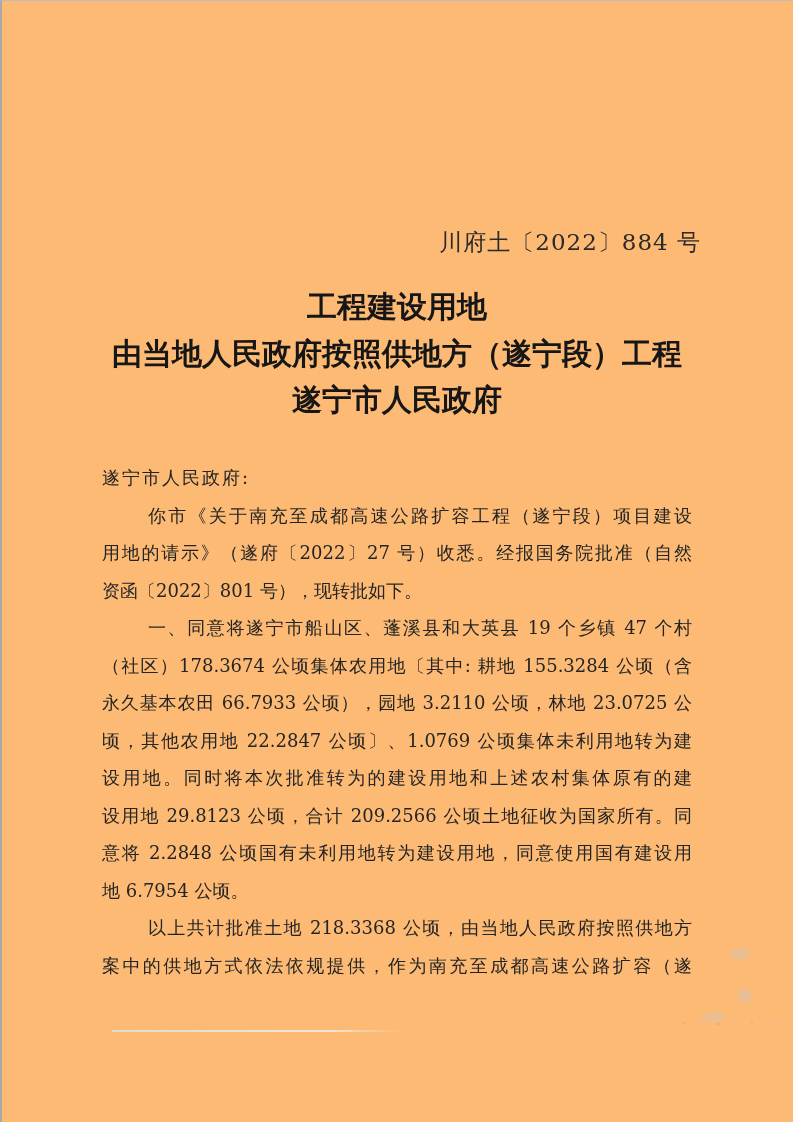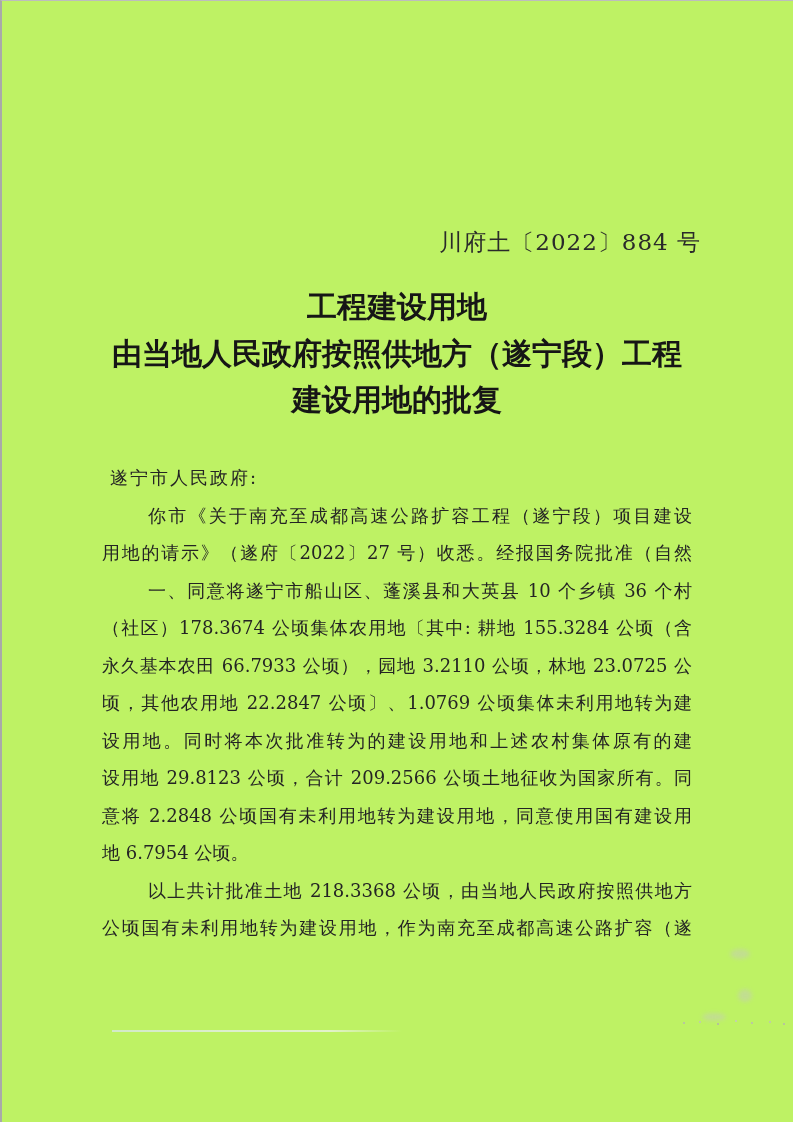--- a/index.html
+++ b/index.html
@@ -4,21 +4,21 @@
 <style>
   html, body {
     margin: 0;
     padding: 0;
     background: #ffffff;
   }
   .page {
     position: relative;
     width: 793px;
     height: 1122px;
-    background: #bef264;
+    background: #fdba74;
     overflow: hidden;
     box-sizing: border-box;
     border-left: 2px solid #a9a9a9;
     border-top: 1px solid #bdbdbd;
     font-family: "DejaVu Serif", "Liberation Serif", serif;
     color: #242424;
   }
   .doc-number {
     position: absolute;
     top: 226px;
@@ -58,21 +58,20 @@
   .body-line.indent {
     text-indent: 46px;
   }
   .body-line.end {
     text-align-last: left;
   }
   .salutation {
     height: 37.5px;
     text-align: left;
     letter-spacing: 2px;
-    margin-left: 8px;
   }
   
   .artifact-line {
     position: absolute;
     top: 1029px;
     left: 110px;
     width: 290px;
     height: 2px;
     background: linear-gradient(90deg, #d9e7ea, #e7eef0 40%, #eef2ee 75%, transparent);
     opacity: 0.75;
@@ -107,38 +106,39 @@
 </head>
 <body>
 
 <div class="page">
 
   <div class="doc-number">川府土〔2022〕884 号</div>
 
   <div class="title-block">
     <div>工程建设用地</div>
     <div>由当地人民政府按照供地方（遂宁段）工程</div>
-    <div>建设用地的批复</div>
+    <div>遂宁市人民政府</div>
   </div>
 
   <div class="body-block">
     <div class="salutation">遂宁市人民政府:</div>
 
     <div class="body-line indent">你市《关于南充至成都高速公路扩容工程（遂宁段）项目建设</div>
     <div class="body-line">用地的请示》（遂府〔2022〕27 号）收悉。经报国务院批准（自然</div>
-    <div class="body-line indent">一、同意将遂宁市船山区、蓬溪县和大英县 10 个乡镇 36 个村</div>
+    <div class="body-line end">资函〔2022〕801 号），现转批如下。</div>
+    <div class="body-line indent">一、同意将遂宁市船山区、蓬溪县和大英县 19 个乡镇 47 个村</div>
     <div class="body-line">（社区）178.3674 公顷集体农用地〔其中: 耕地 155.3284 公顷（含</div>
     <div class="body-line">永久基本农田 66.7933 公顷），园地 3.2110 公顷，林地 23.0725 公</div>
     <div class="body-line">顷，其他农用地 22.2847 公顷〕、1.0769 公顷集体未利用地转为建</div>
     <div class="body-line">设用地。同时将本次批准转为的建设用地和上述农村集体原有的建</div>
     <div class="body-line">设用地 29.8123 公顷，合计 209.2566 公顷土地征收为国家所有。同</div>
     <div class="body-line">意将 2.2848 公顷国有未利用地转为建设用地，同意使用国有建设用</div>
     <div class="body-line end">地 6.7954 公顷。</div>
     <div class="body-line indent">以上共计批准土地 218.3368 公顷，由当地人民政府按照供地方</div>
-    <div class="body-line">公顷国有未利用地转为建设用地，作为南充至成都高速公路扩容（遂</div>
+    <div class="body-line">案中的供地方式依法依规提供，作为南充至成都高速公路扩容（遂</div>
   </div>
 
   <div class="artifact-line"></div>
   <div class="smudge s1"></div>
   <div class="smudge s2"></div>
   <div class="smudge s3"></div>
   <div class="noise"></div>
 
 </div>
 

